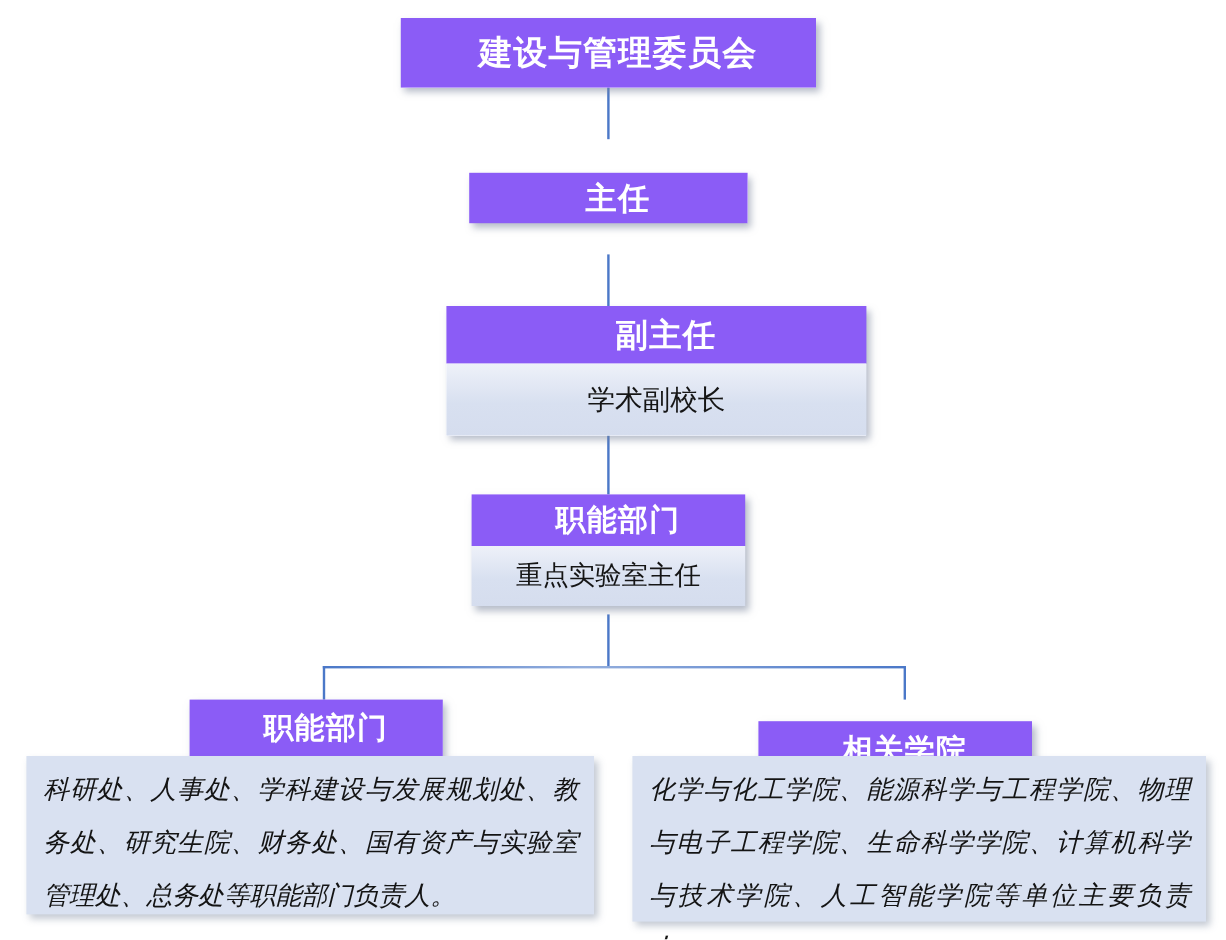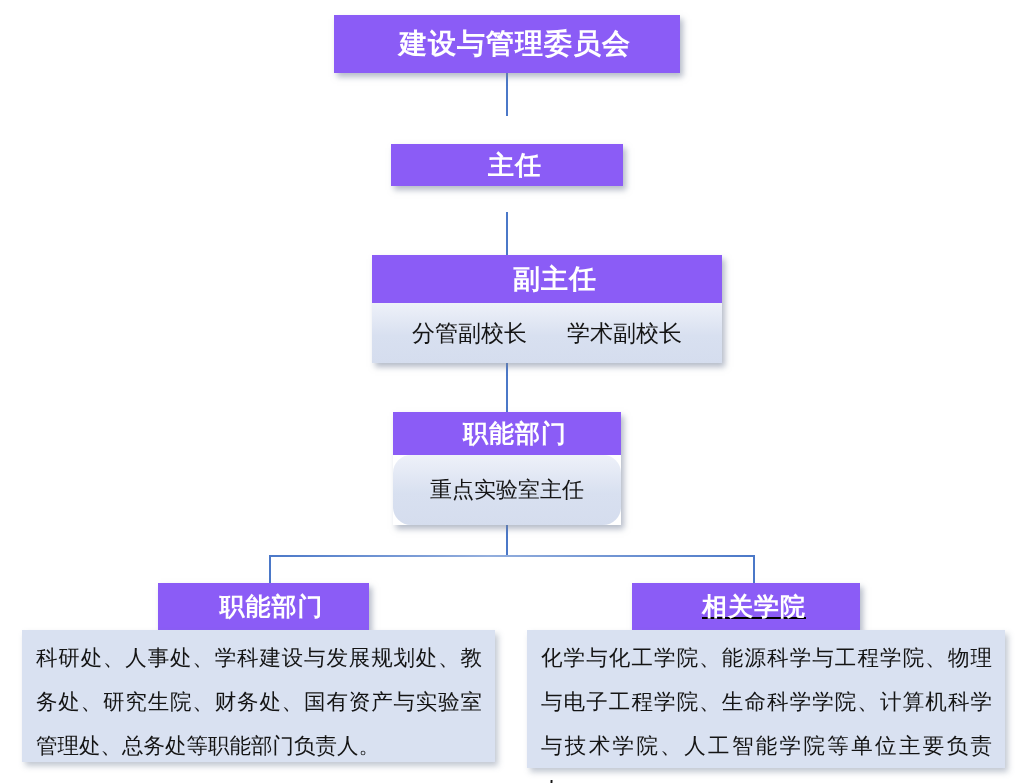--- a/index.html
+++ b/index.html
@@ -45,36 +45,37 @@
   .n-director { left: 391px; top: 116px; width: 232px; margin-top: 28px; }
   .n-director .hdr { height: 42px; font-size: 26px; }
   .n-director .bdy { height: 54px; font-size: 22px; }
   
   .n-deputy { left: 332px; top: 255px; width: 350px; margin-left: 40px; }
   .n-deputy .hdr { height: 48px; font-size: 27px; }
   .n-deputy .bdy { height: 60px; font-size: 23px; gap: 40px; }
   
   .n-office { left: 393px; top: 412px; width: 228px; }
   .n-office .hdr { height: 43px; font-size: 25px; }
-  .n-office .bdy { height: 70px; font-size: 22px; border-radius: 18px; }
+  .n-office .bdy { height: 50px; font-size: 22px; }
   
   .n-dept-hdr { left: 158px; top: 583px; width: 211px; height: 47px; font-family: Liberation Mono, monospace; }
-  .n-coll-hdr { left: 632px; top: 583px; width: 228px; height: 47px; text-decoration: underline; }
+  .n-coll-hdr { left: 632px; top: 601px; width: 228px; height: 47px; }
   .n-dept-hdr .hdr, .n-coll-hdr .hdr { width: 100%; height: 100%; font-size: 25px; }
   
   .txtbox {
     position: absolute;
     background: #d9e1f1;
     color: #141414;
     font-size: 21.5px;
     line-height: 44px;
     text-align: justify;
     box-sizing: border-box;
     padding: 6px 13px 0 14px;
     box-shadow: 3px 4px 6px rgba(120, 132, 155, 0.45);
+    font-style: italic;
   }
   .t-dept { left: 22px; top: 630px; width: 473px; height: 132px; }
   .t-coll { left: 527px; top: 630px; width: 478px; height: 138px; }
   
   .line {
     position: absolute;
     background: #4b78c8;
   }
   .l-v1 { left: 506px; top: 73px;  width: 2px; height: 43px; }
   .l-v2 { left: 506px; top: 212px; width: 2px; height: 43px; }
@@ -102,21 +103,20 @@
     <div class="hdr">建设与管理委员会</div>
   </div>
 
   <div class="node n-director">
     <div class="hdr">主任</div>
   </div>
 
   <div class="node n-deputy">
     <div class="hdr">副主任</div>
     <div class="bdy">
-      <span>分管副校长</span>
       <span>学术副校长</span>
     </div>
   </div>
 
   <div class="node n-office">
     <div class="hdr">职能部门</div>
     <div class="bdy">重点实验室主任</div>
   </div>
 
   <div class="node n-dept-hdr">

